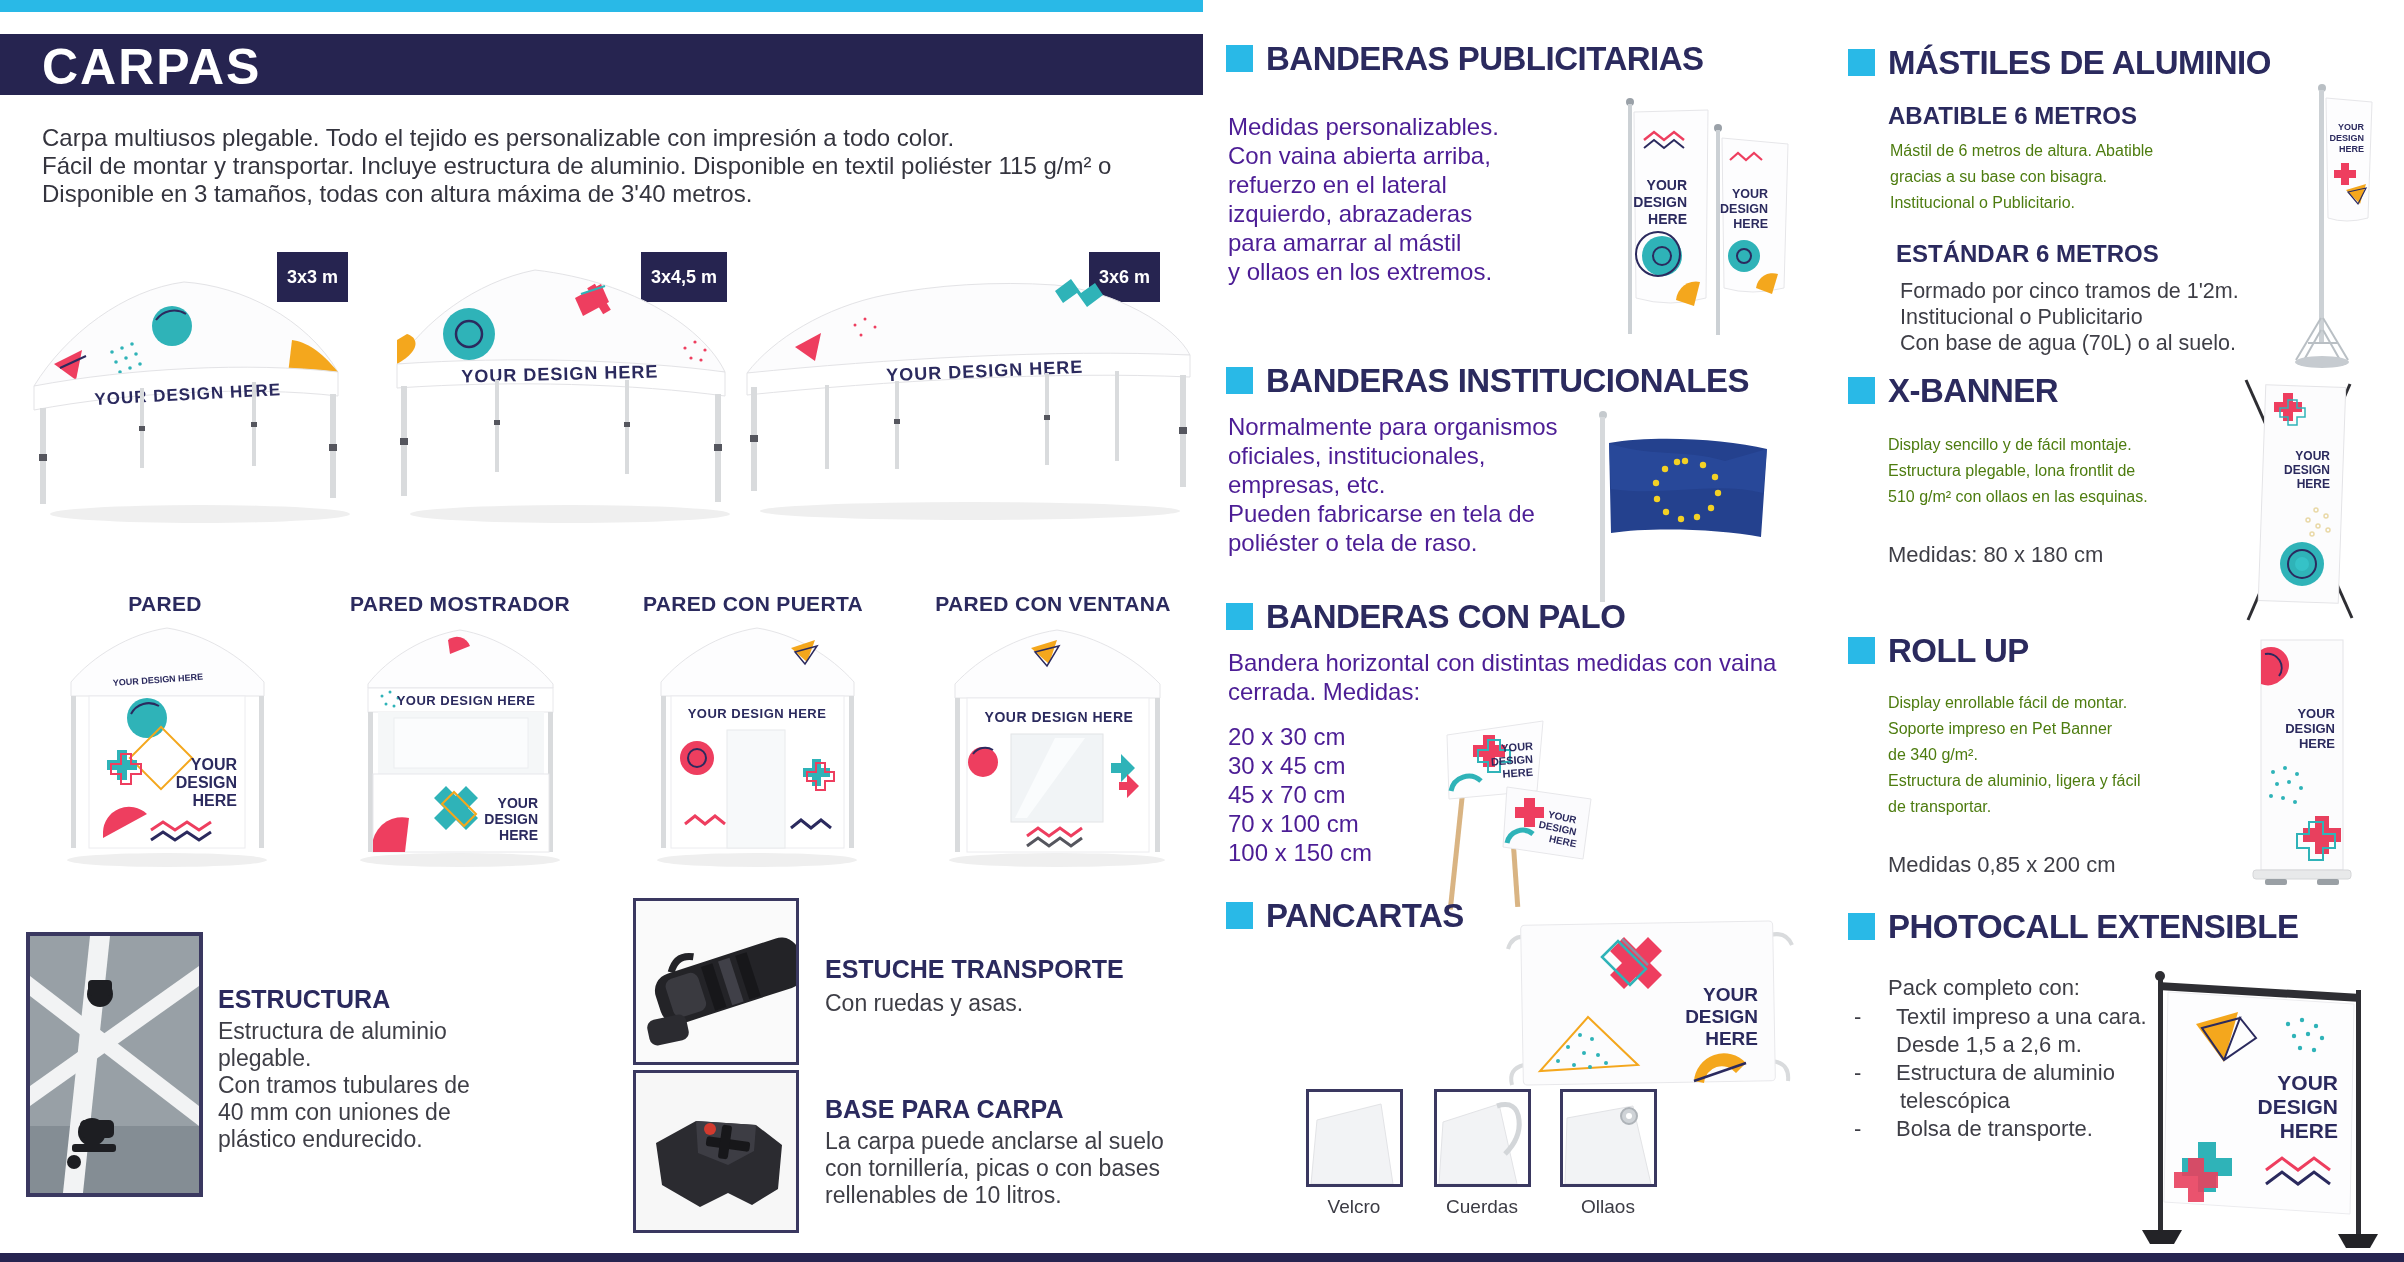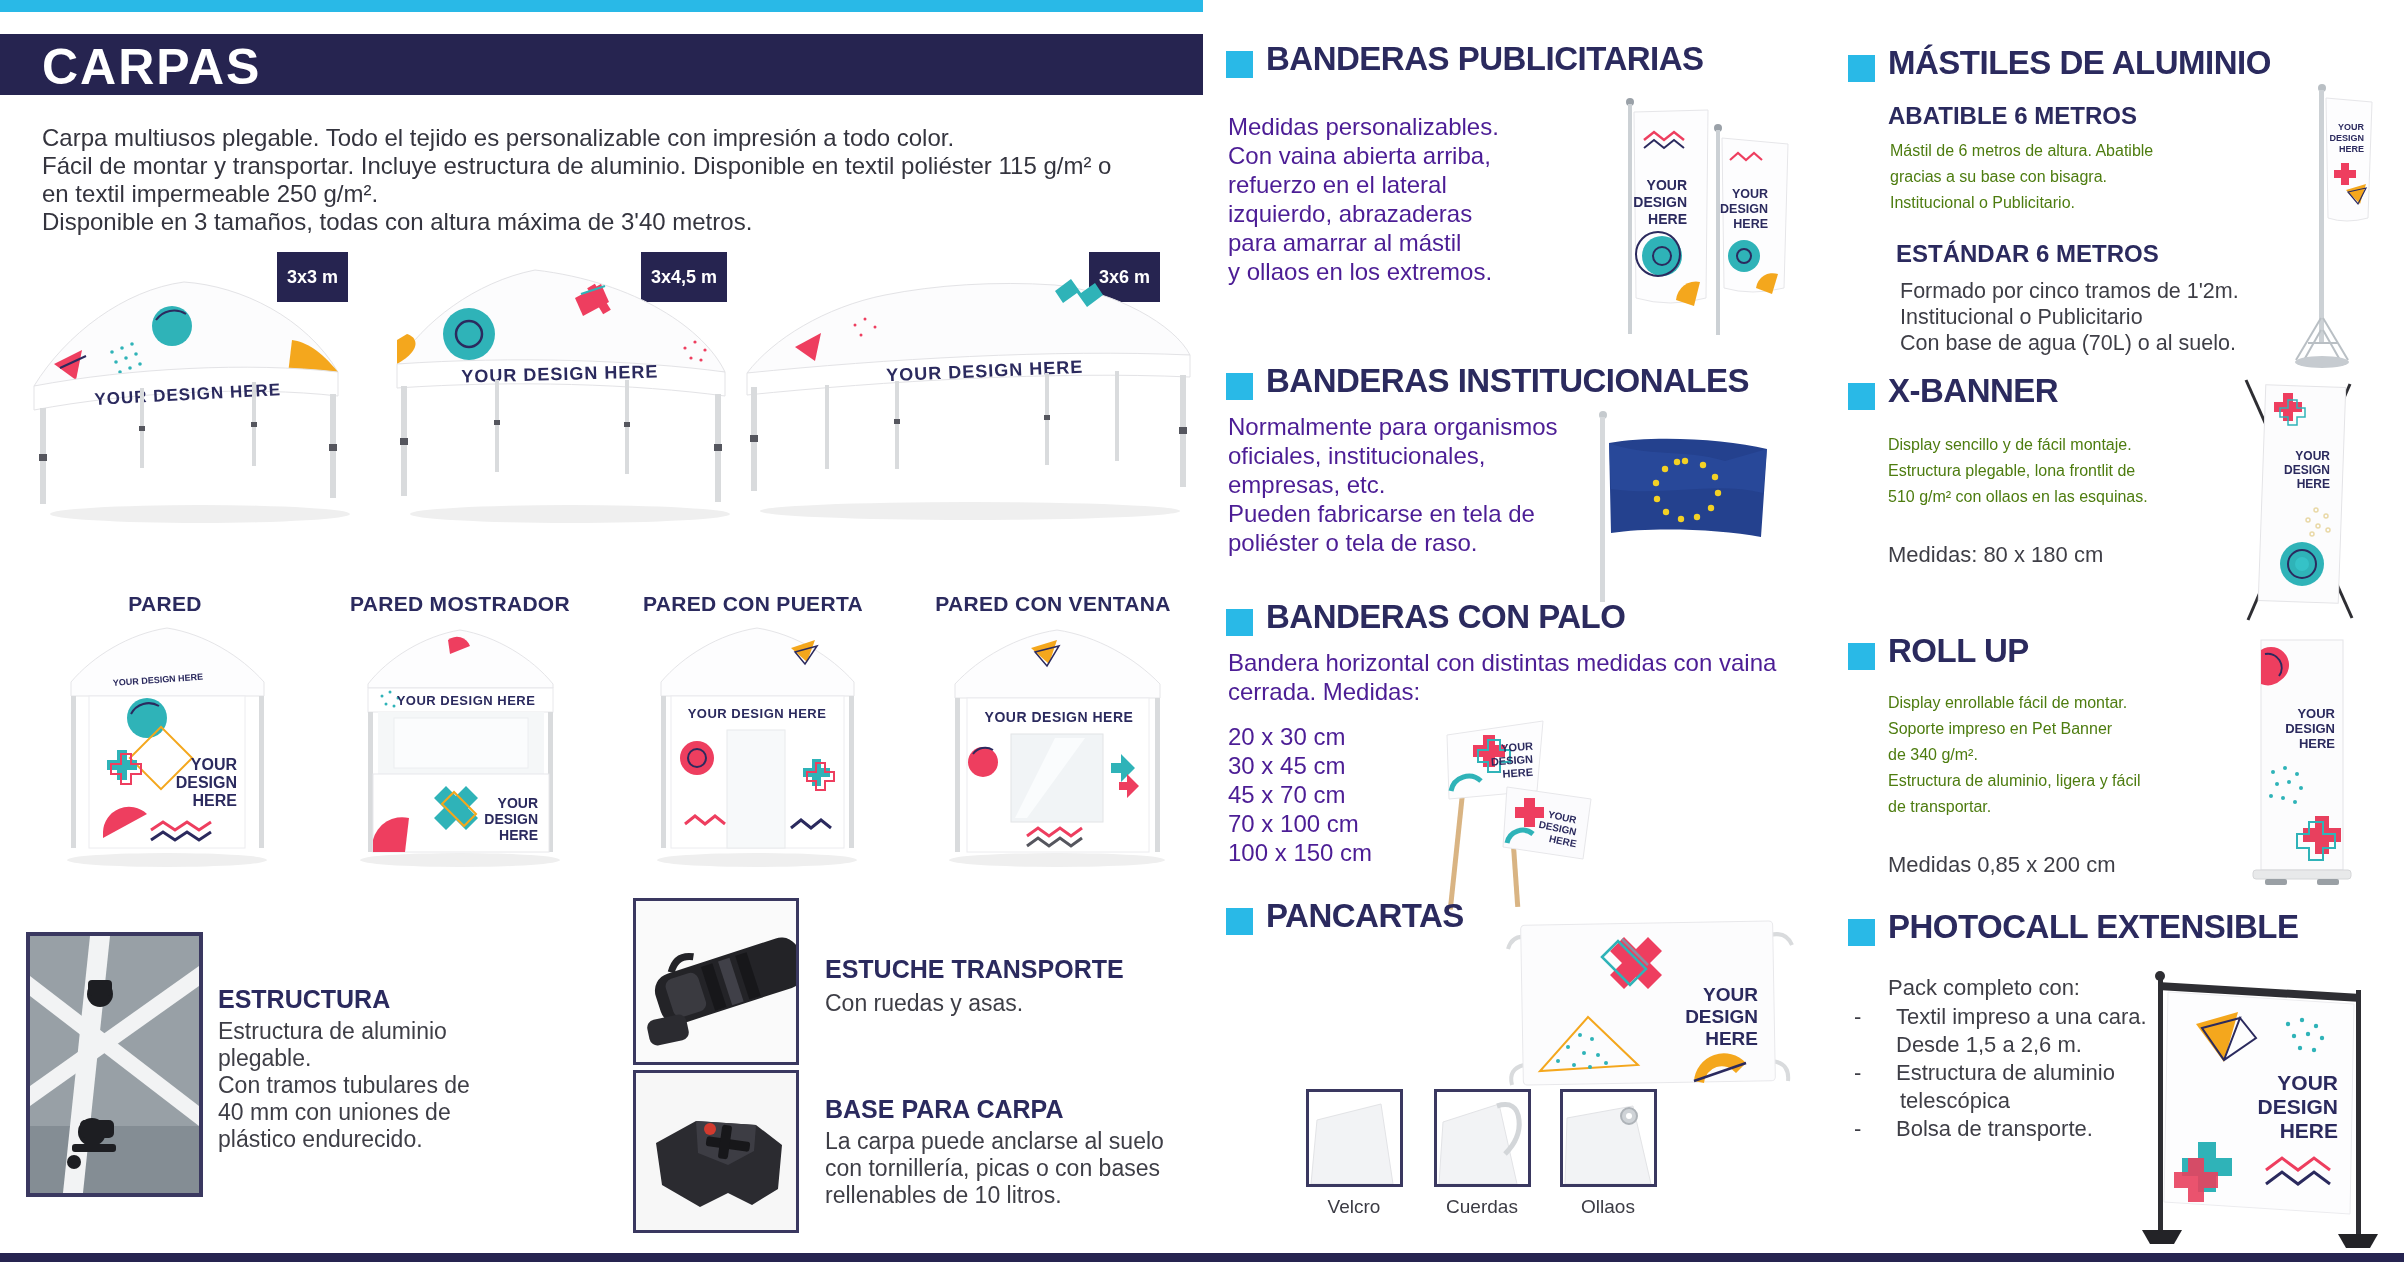--- a/index.html
+++ b/index.html
@@ -15,21 +15,21 @@
                 color:#ffffff;letter-spacing:2px}
   .intro .line{font-size:24px;line-height:28px;color:#34343e}
   .size-badge{position:absolute;background:#262450;color:#fff;font-size:18px;font-weight:bold;
               padding:15px 10px;line-height:20px}
   .wall-label{position:absolute;font-size:21px;font-weight:bold;color:#2b2a5e;
               text-align:center;letter-spacing:.3px}
   .sub-head{position:absolute;font-size:25px;font-weight:bold;color:#2b2a5e;white-space:nowrap}
   .body23 .line{font-size:23px;line-height:27px;color:#3e3e46}
   .photo-box{position:absolute;border:4px solid #3a3860;background:#fff;box-sizing:border-box}
   
-  .sec-title{position:absolute;display:flex;align-items:flex-end;gap:13px}
+  .sec-title{position:absolute;display:flex;align-items:flex-start;gap:13px}
   .bullet{width:27px;height:27px;background:#29b9e7;flex:0 0 auto;margin-top:5px}
   .sec-title h2{margin:0;font-size:33px;font-weight:bold;color:#2b2a5e;letter-spacing:-.5px;white-space:nowrap}
   .body24 .line{font-size:24px;line-height:29px;color:#4c1d95}
   .body22 .line{font-size:16px;line-height:26px;color:#4d7c0f}
   .body22w .line{font-size:21.5px;line-height:26px;color:#3e3e46}
   .sub-head2{position:absolute;font-size:24px;font-weight:bold;color:#2b2a5e;white-space:nowrap}
   .finish-box{position:absolute;width:97px;height:98px;border:3px solid #3a3860;background:#fff;box-sizing:border-box}
   .finish-label{position:absolute;font-size:19px;color:#3b3b44;text-align:center;width:120px}
   .dash{position:absolute;font-size:22px;color:#3e3e46}
   .bottom-bar{position:absolute;left:0;top:1253px;width:2404px;height:9px;background:#262450}
@@ -39,21 +39,20 @@
 
 <div class="page">
 
   <div class="cyan-stripe"></div>
   <div class="navy-band"></div>
   <div class="carpas-title">CARPAS</div>
 
   <div class="abs intro" style="left:42px;top:124px">
     <div class="line">Carpa multiusos plegable. Todo el tejido es personalizable con impresión a todo color.</div>
     <div class="line">Fácil de montar y transportar. Incluye estructura de aluminio. Disponible en textil poliéster 115 g/m² o</div>
-    <div class="line">en textil impermeable 250 g/m².</div>
     <div class="line">Disponible en 3 tamaños, todas con altura máxima de 3'40 metros.</div>
   </div>
 
   <div class="size-badge" style="left:277px;top:252px">3x3 m</div>
   <div class="size-badge" style="left:641px;top:252px">3x4,5 m</div>
   <div class="size-badge" style="left:1089px;top:252px">3x6 m</div>
 
   <svg class="abs" style="left:20px;top:268px" width="335" height="262" viewBox="0 0 335 262">
     <ellipse cx="180" cy="246" rx="150" ry="9" fill="#efefef"></ellipse>
     <path d="M164,14 C104,22 46,66 14,118 L318,104 C286,50 222,18 164,14 Z" fill="#fcfcfd" stroke="#e3e3e6"></path>

